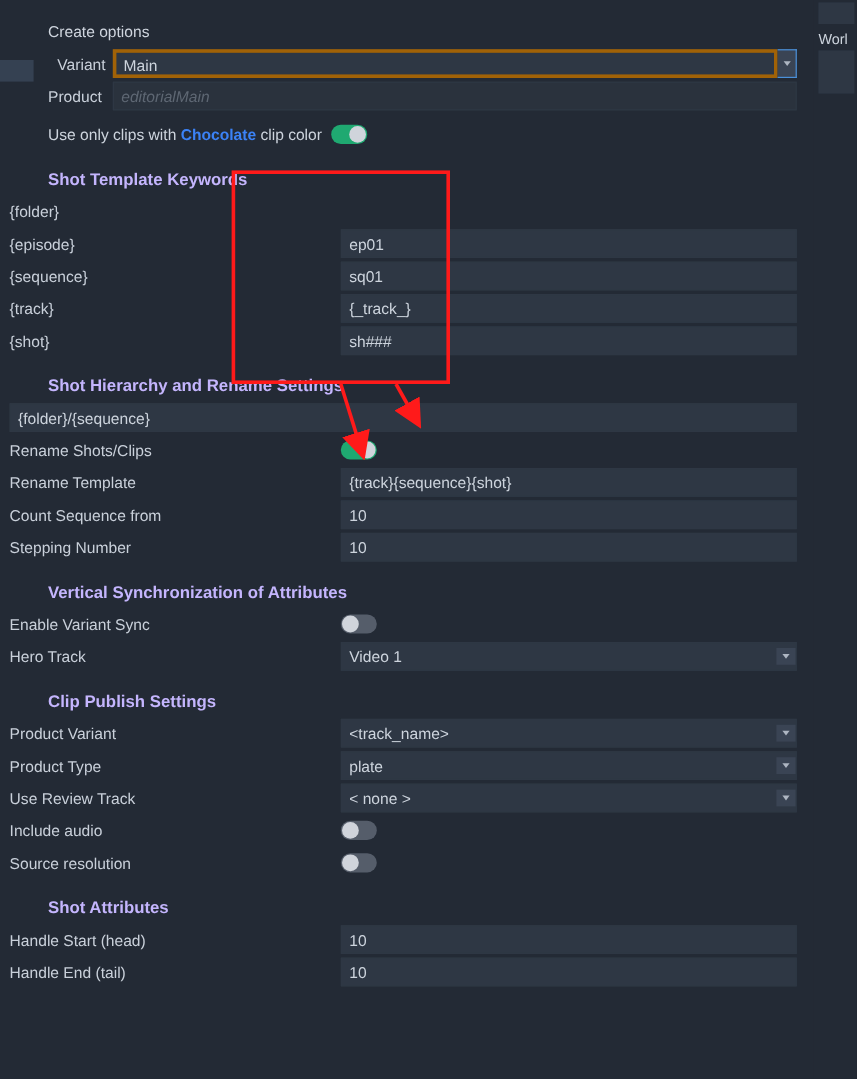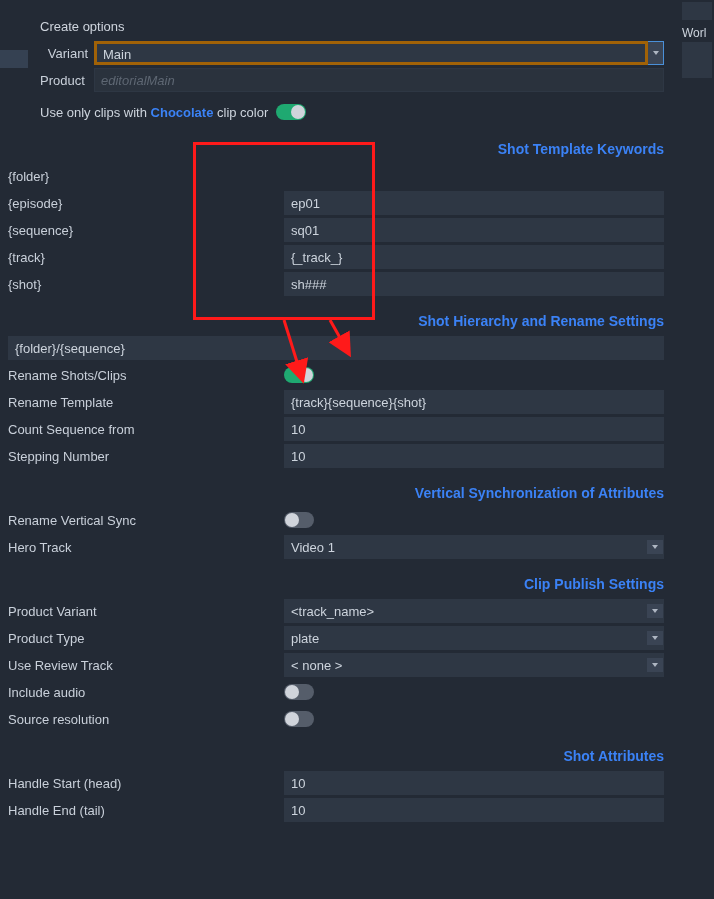--- a/index.html
+++ b/index.html
@@ -43,26 +43,25 @@
   }
   .side-box-large {
     background: #2e3744;
     height: 36px;
     width: 30px;
     margin-left: 4px;
   }
 
   .section-header {
     font-weight: 600;
-    color: #3b82f6;
+    color: #c4b5fd;
     font-size: 14px;
     margin-top: 16px;
     margin-bottom: 6px;
     padding-left: 32px;
-    text-align: right;
   }
 
   .row {
     display: flex;
     align-items: center;
     min-height: 26px;
     margin: 1px 0;
   }
   .row-label {
     width: 276px;
@@ -290,21 +289,21 @@
   <div class="row">
     <div class="row-label">Stepping Number</div>
     <div class="row-control">
         <input class="text-field" value="10" style="">
       </div>
   </div>
 
   <div class="section-header">Vertical Synchronization of Attributes</div>
 
   <div class="row">
-    <div class="row-label">Rename Vertical Sync</div>
+    <div class="row-label">Enable Variant Sync</div>
     <div class="row-control">
         <div class="toggle off">
           <div class="knob"></div>
         </div>
       </div>
   </div>
   <div class="row">
     <div class="row-label">Hero Track</div>
     <div class="row-control">
       <div class="select-field">

